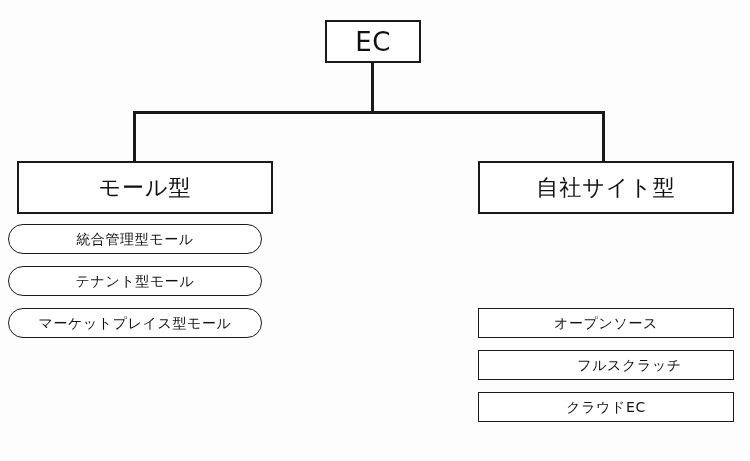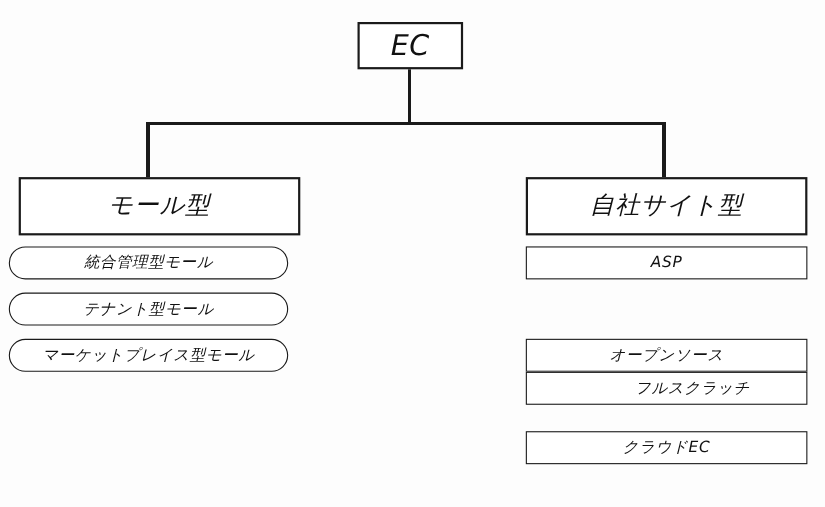--- a/index.html
+++ b/index.html
@@ -13,21 +13,20 @@
     background: #fdfdfd;
     font-family: "DejaVu Sans", "Liberation Sans", sans-serif;
     color: #111111;
     overflow: hidden;
   }
 
   #diagram {
     position: relative;
     width: 725px;
     height: 461px;
-    font-style: italic;
   }
 
   
   #connectors {
     position: absolute;
     left: 0;
     top: 0;
     width: 750px;
     height: 461px;
     pointer-events: none;
@@ -74,21 +73,21 @@
     border-width: 1.6px;
     letter-spacing: 0.6px;
   }
   .box.leaf.left  { left: 8px;   width: 254px; border-radius: 15px; }
   .box.leaf.right { left: 478px; width: 256px; }
 
   
   .r0 { top: 224px; }
   .r1 { top: 266px; }
   .r2 { top: 308px; }
-  .r3 { top: 338px; padding-left: 47px; }
+  .r3 { top: 350px; padding-left: 47px; }
   .r4 { top: 392px; text-align: right; }
 </style>
 </head>
 <body>
 
 <div id="diagram">
 
   <svg id="connectors" viewBox="0 0 750 461" width="750" height="461" aria-hidden="true">
     <g stroke="#1a1a1a" stroke-width="3" fill="none" shape-rendering="crispEdges">
       <line x1="372.5" y1="63" x2="372.5" y2="112"></line>
@@ -101,18 +100,17 @@
   <div class="box root">EC</div>
 
   <div class="box header left">モール型</div>
 
   <div class="box leaf left r0">統合管理型モール</div>
   <div class="box leaf left r1">テナント型モール</div>
   <div class="box leaf left r2">マーケットプレイス型モール</div>
 
   <div class="box header right">自社サイト型</div>
 
-  <div class="box leaf right r0">ASP</div>
   <div class="box leaf right r2">オープンソース</div>
   <div class="box leaf right r3">フルスクラッチ</div>
   <div class="box leaf right r4">クラウドEC</div>
 
 </div>
 
 </body></html>

